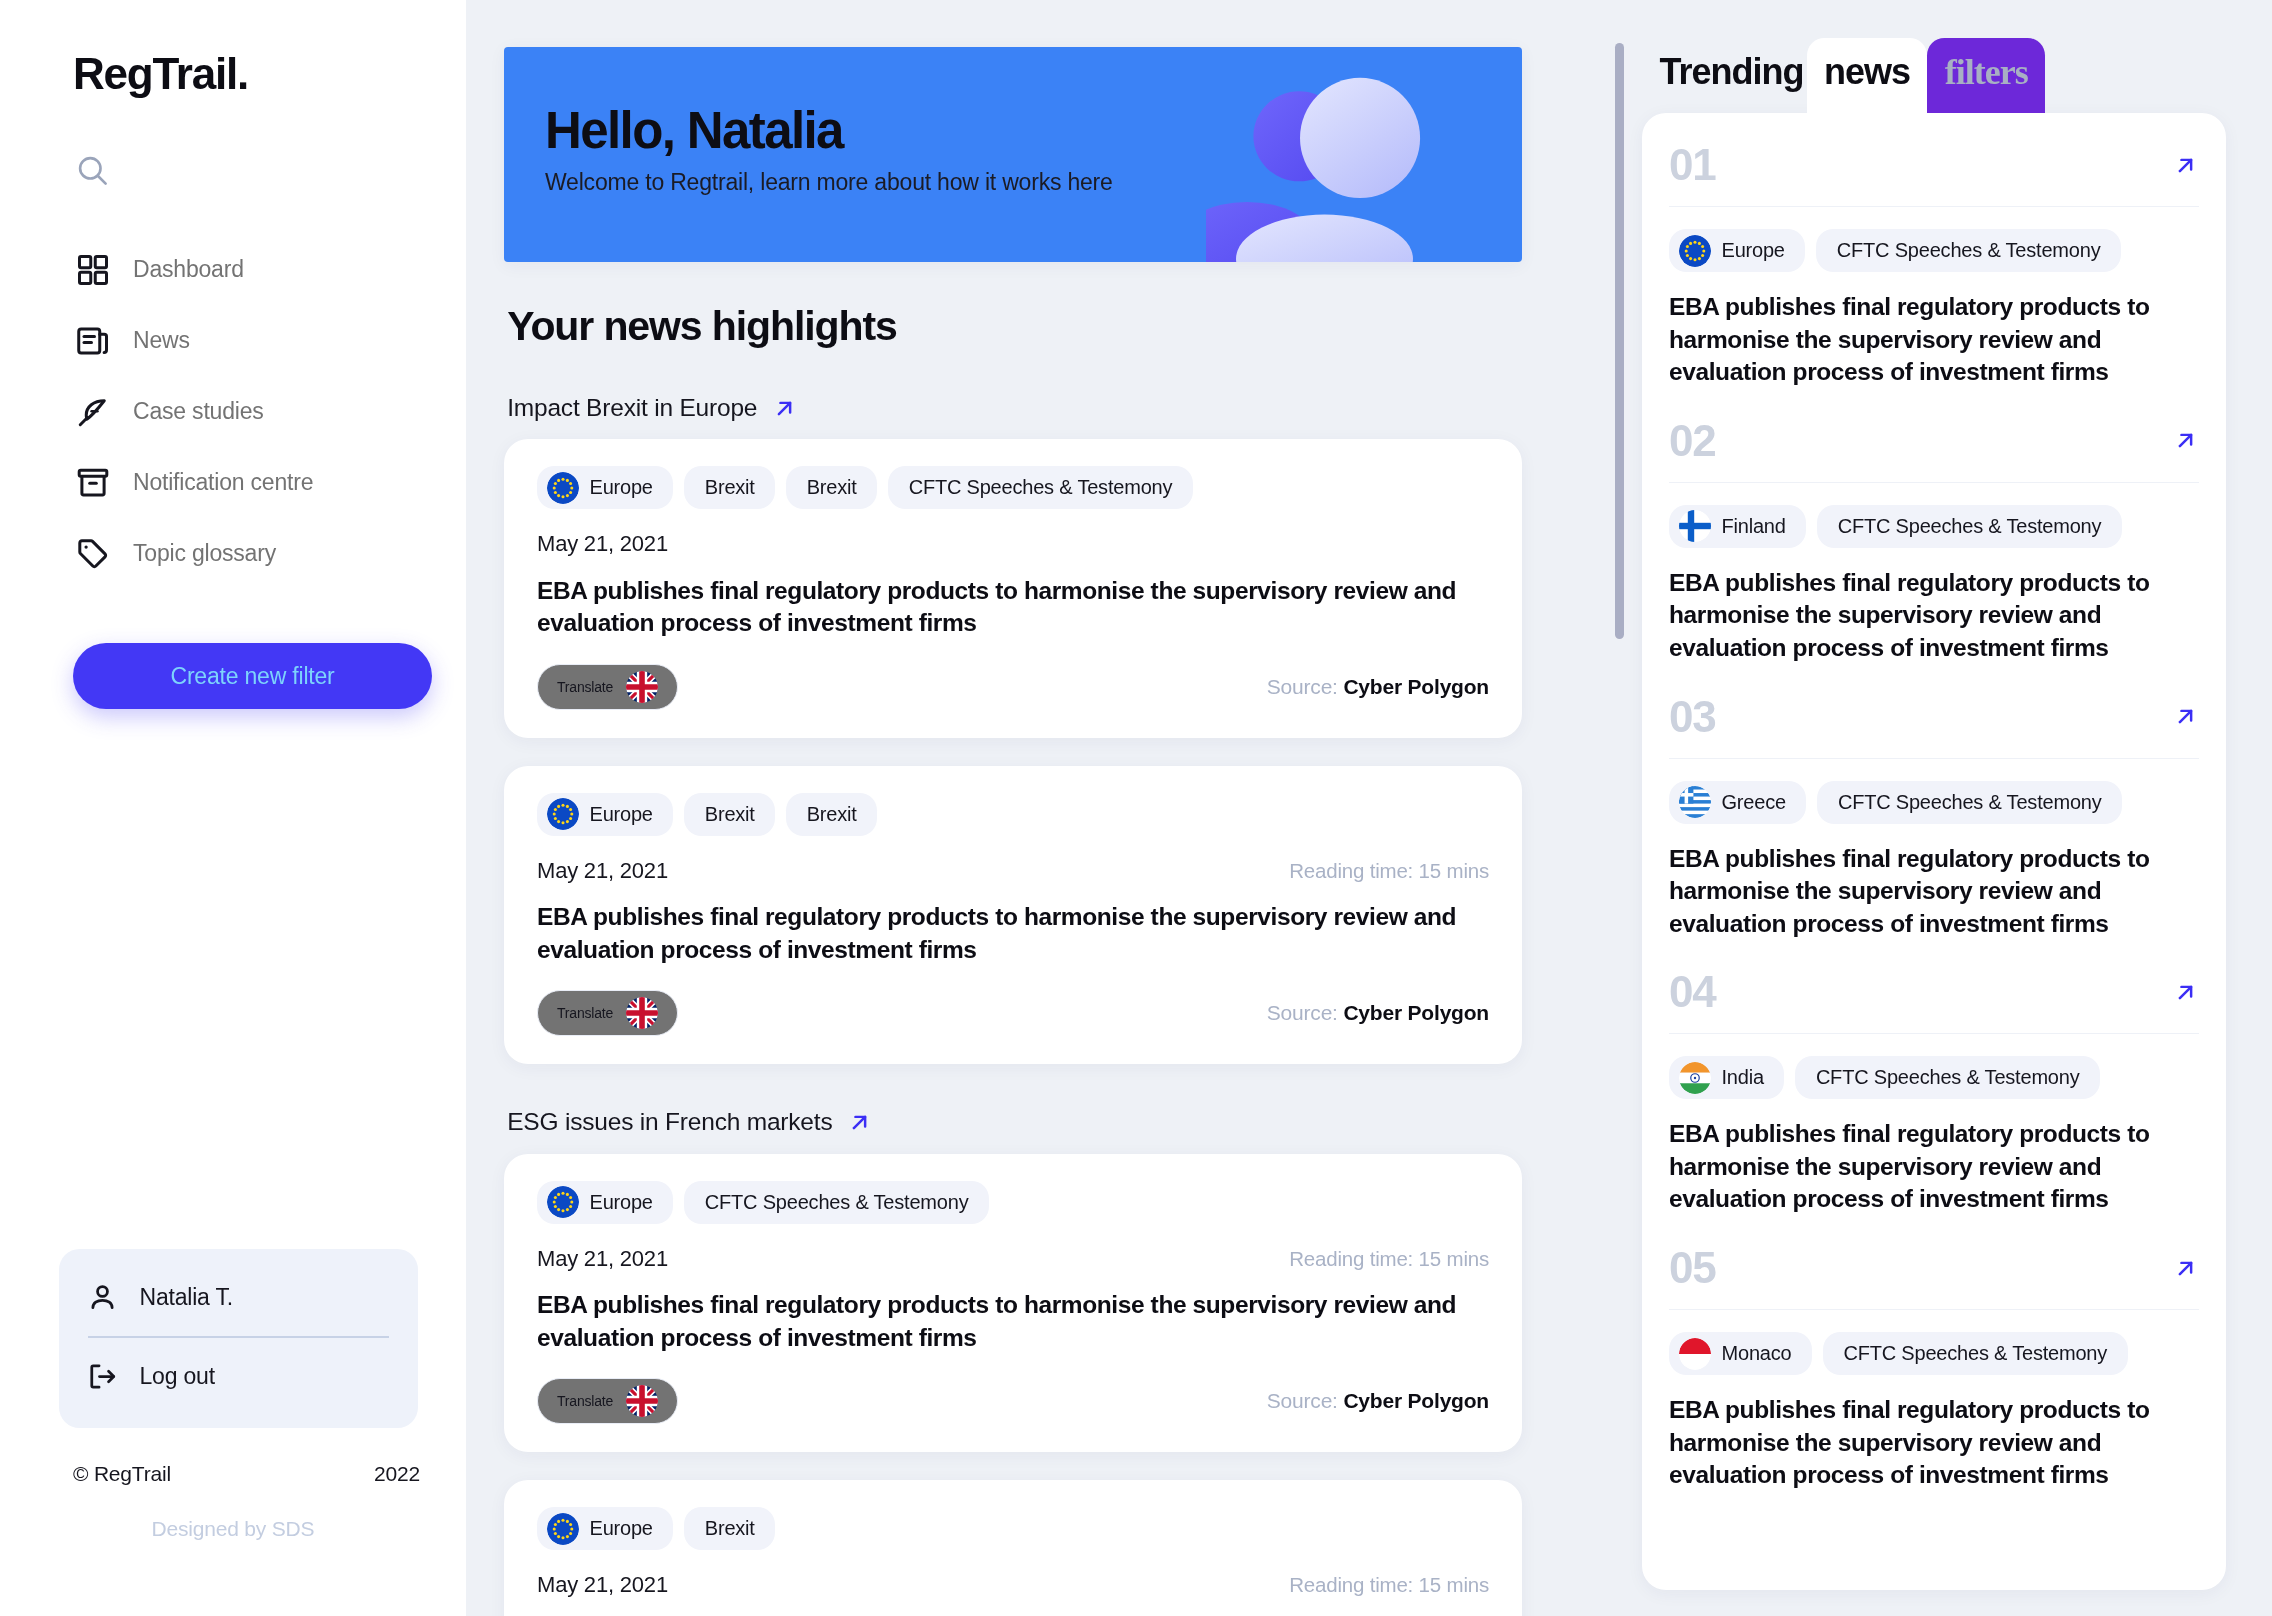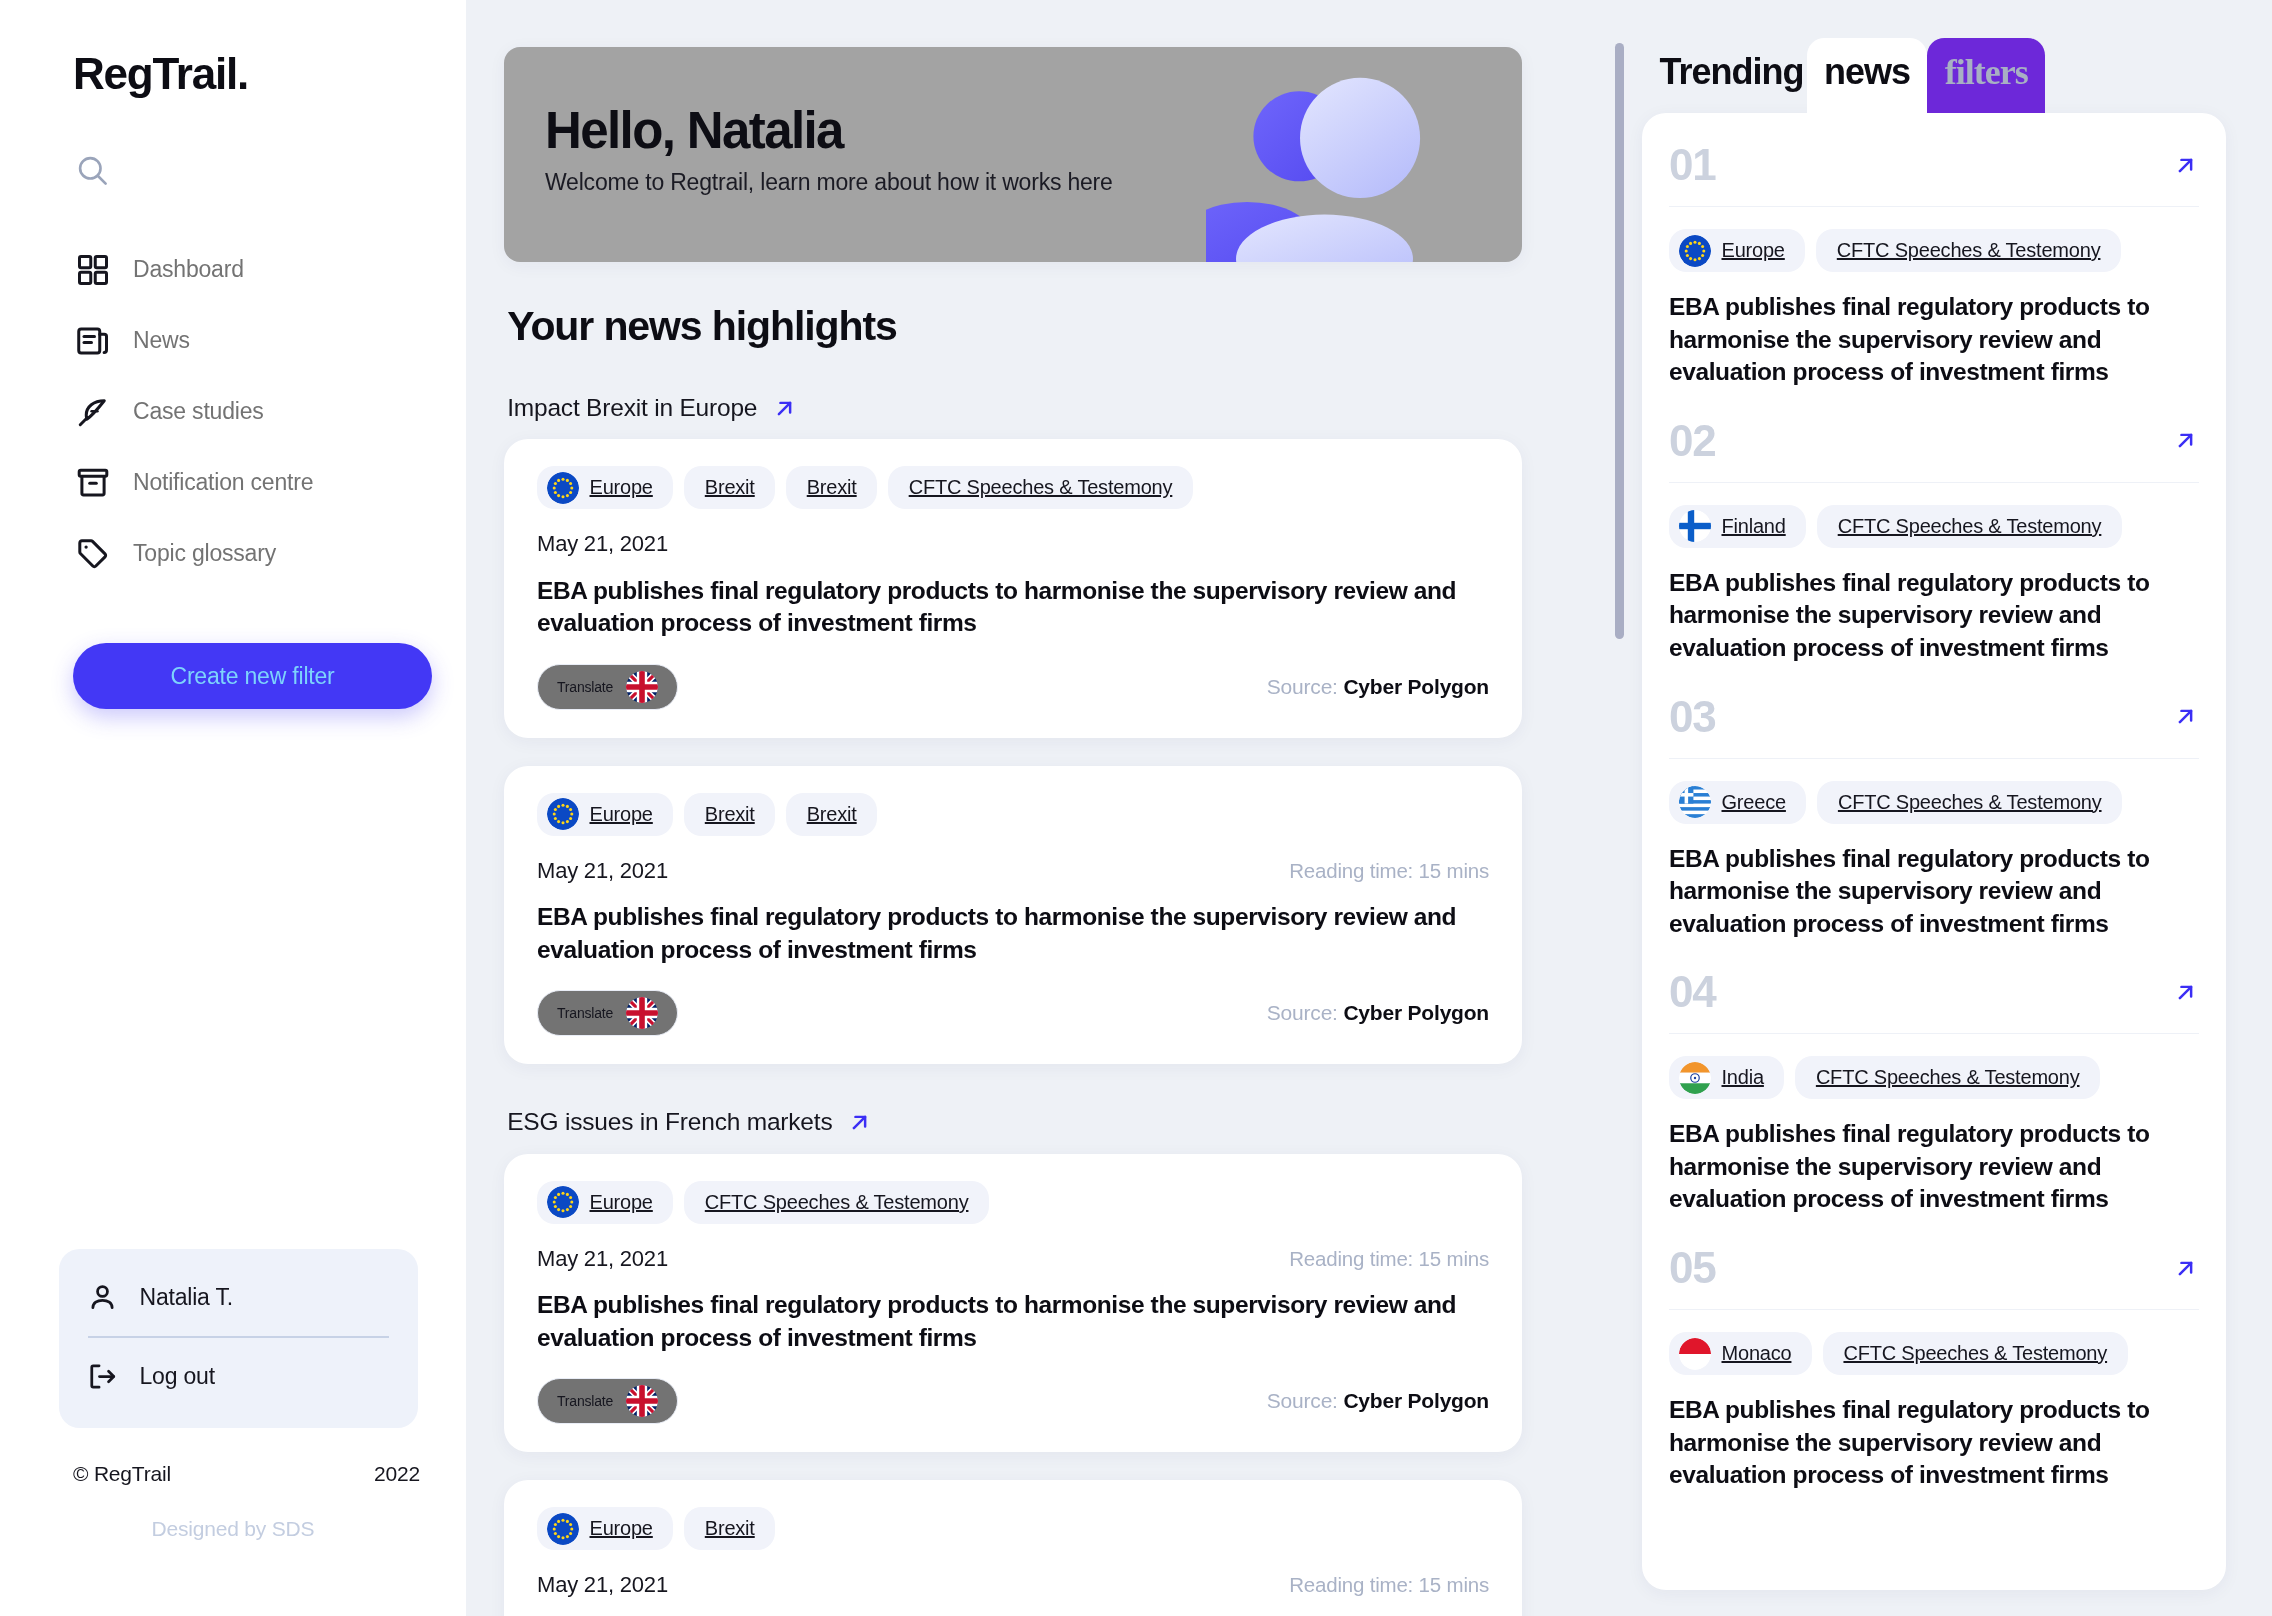--- a/index.html
+++ b/index.html
@@ -68,21 +68,21 @@
   
   .main {
     flex: 1 1 auto; position: relative;
     padding: 47px 0 0 38px;
     overflow: hidden;
   }
   .main-inner { width: 1018px; }
 
   .hero {
     position: relative; width: 1018px; height: 215px;
-    background: #a3a3a3; border-radius: 16px; overflow: hidden;
+    background: #3b82f6; border-radius: 4px; overflow: hidden;
     box-shadow: 0 3.2px 17.4px rgba(30,45,90,.05);
   }
   .hero-text { padding: 54px 0 0 41px; position: relative; z-index: 2; }
   .hero-title { font-size: 51px; font-weight: 700; letter-spacing: -1.6px; color: #0d0d14; }
   .hero-sub { margin-top: 9px; font-size: 23px; color: #1b1b24; letter-spacing: -0.2px; }
   .hero-art { position: absolute; right: 0; top: 0; width: 316px; height: 215px; }
 
   .section-title {
     font-size: 41px; font-weight: 700; letter-spacing: -1.1px;
     color: #0d0d14; margin: 41px 0 0 3.2px;
@@ -99,21 +99,20 @@
     padding: 27px 33px 28px 33px; margin-bottom: 28px;
     box-shadow: 0 3.2px 17.4px rgba(30,45,90,.05);
   }
   .tag-row { display: flex; align-items: center; gap: 11px; flex-wrap: wrap; }
   .tag {
     display: inline-flex; align-items: center; gap: 11px;
     background: #f1f3fa; border-radius: 17.4px;
     height: 43px; padding: 0 20.5px;
     font-size: 20px; color: #16161f; letter-spacing: -0.2px;
     white-space: nowrap;
-    text-decoration: underline;
   }
   .tag.with-flag { padding-left: 9.5px; }
   .flag { width: 32px; height: 32px; border-radius: 50%; flex: 0 0 32px; display: block; }
 
   .meta-row {
     display: flex; justify-content: space-between; align-items: baseline;
     margin-top: 22px;
   }
   .news-date { font-size: 22px; color: #16161f; letter-spacing: -0.2px; }
   .read-time { font-size: 20.5px; color: #a9b2c6; letter-spacing: -0.2px; }

